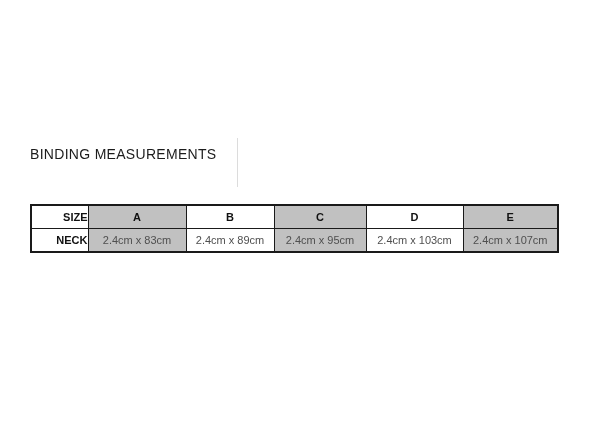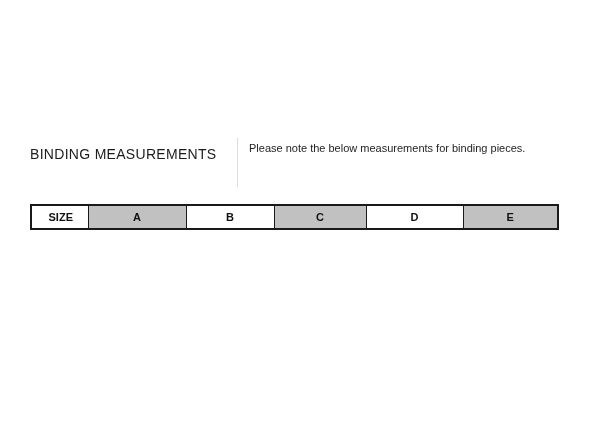--- a/index.html
+++ b/index.html
@@ -69,39 +69,38 @@
   }
   
   .meas-table tr > *:nth-child(even) {
     background: #c1c1c1;
   }
   .meas-table th {
     font-weight: 700;
     color: #111111;
   }
   .meas-table th.label-cell {
-    text-align: center;
+    text-align: right;
     padding-left: 2px;
   }
   .meas-table td {
     font-weight: 400;
     color: #4f4f4f;
   }
 </style>
 </head>
 <body>
 
 <div>
 
   <h1 class="page-title">BINDING MEASUREMENTS</h1>
 
   <div class="vertical-divider"></div>
 
   <div class="note">
-    <div class="note-line">Please note the below measurements for binding pieces.</div>
   </div>
 
   <table class="meas-table">
     <colgroup>
       <col class="c0">
         <col class="c1">
         <col class="c2">
         <col class="c3">
         <col class="c4">
         <col class="c5">
@@ -110,16 +109,24 @@
       <tr>
         <th class="label-cell">SIZE</th>
         <th>A</th>
         <th>B</th>
         <th>C</th>
         <th>D</th>
         <th>E</th>
       </tr>
     </thead>
     <tbody>
+      <tr>
+        <th class="label-cell" scope="row">NECK</th>
+        <td>2.4cm x 83cm</td>
+        <td>2.4cm x 89cm</td>
+        <td>2.4cm x 95cm</td>
+        <td>2.4cm x 103cm</td>
+        <td>2.4cm x 107cm</td>
+      </tr>
     </tbody>
   </table>
 
 </div>
 
 </body></html>

